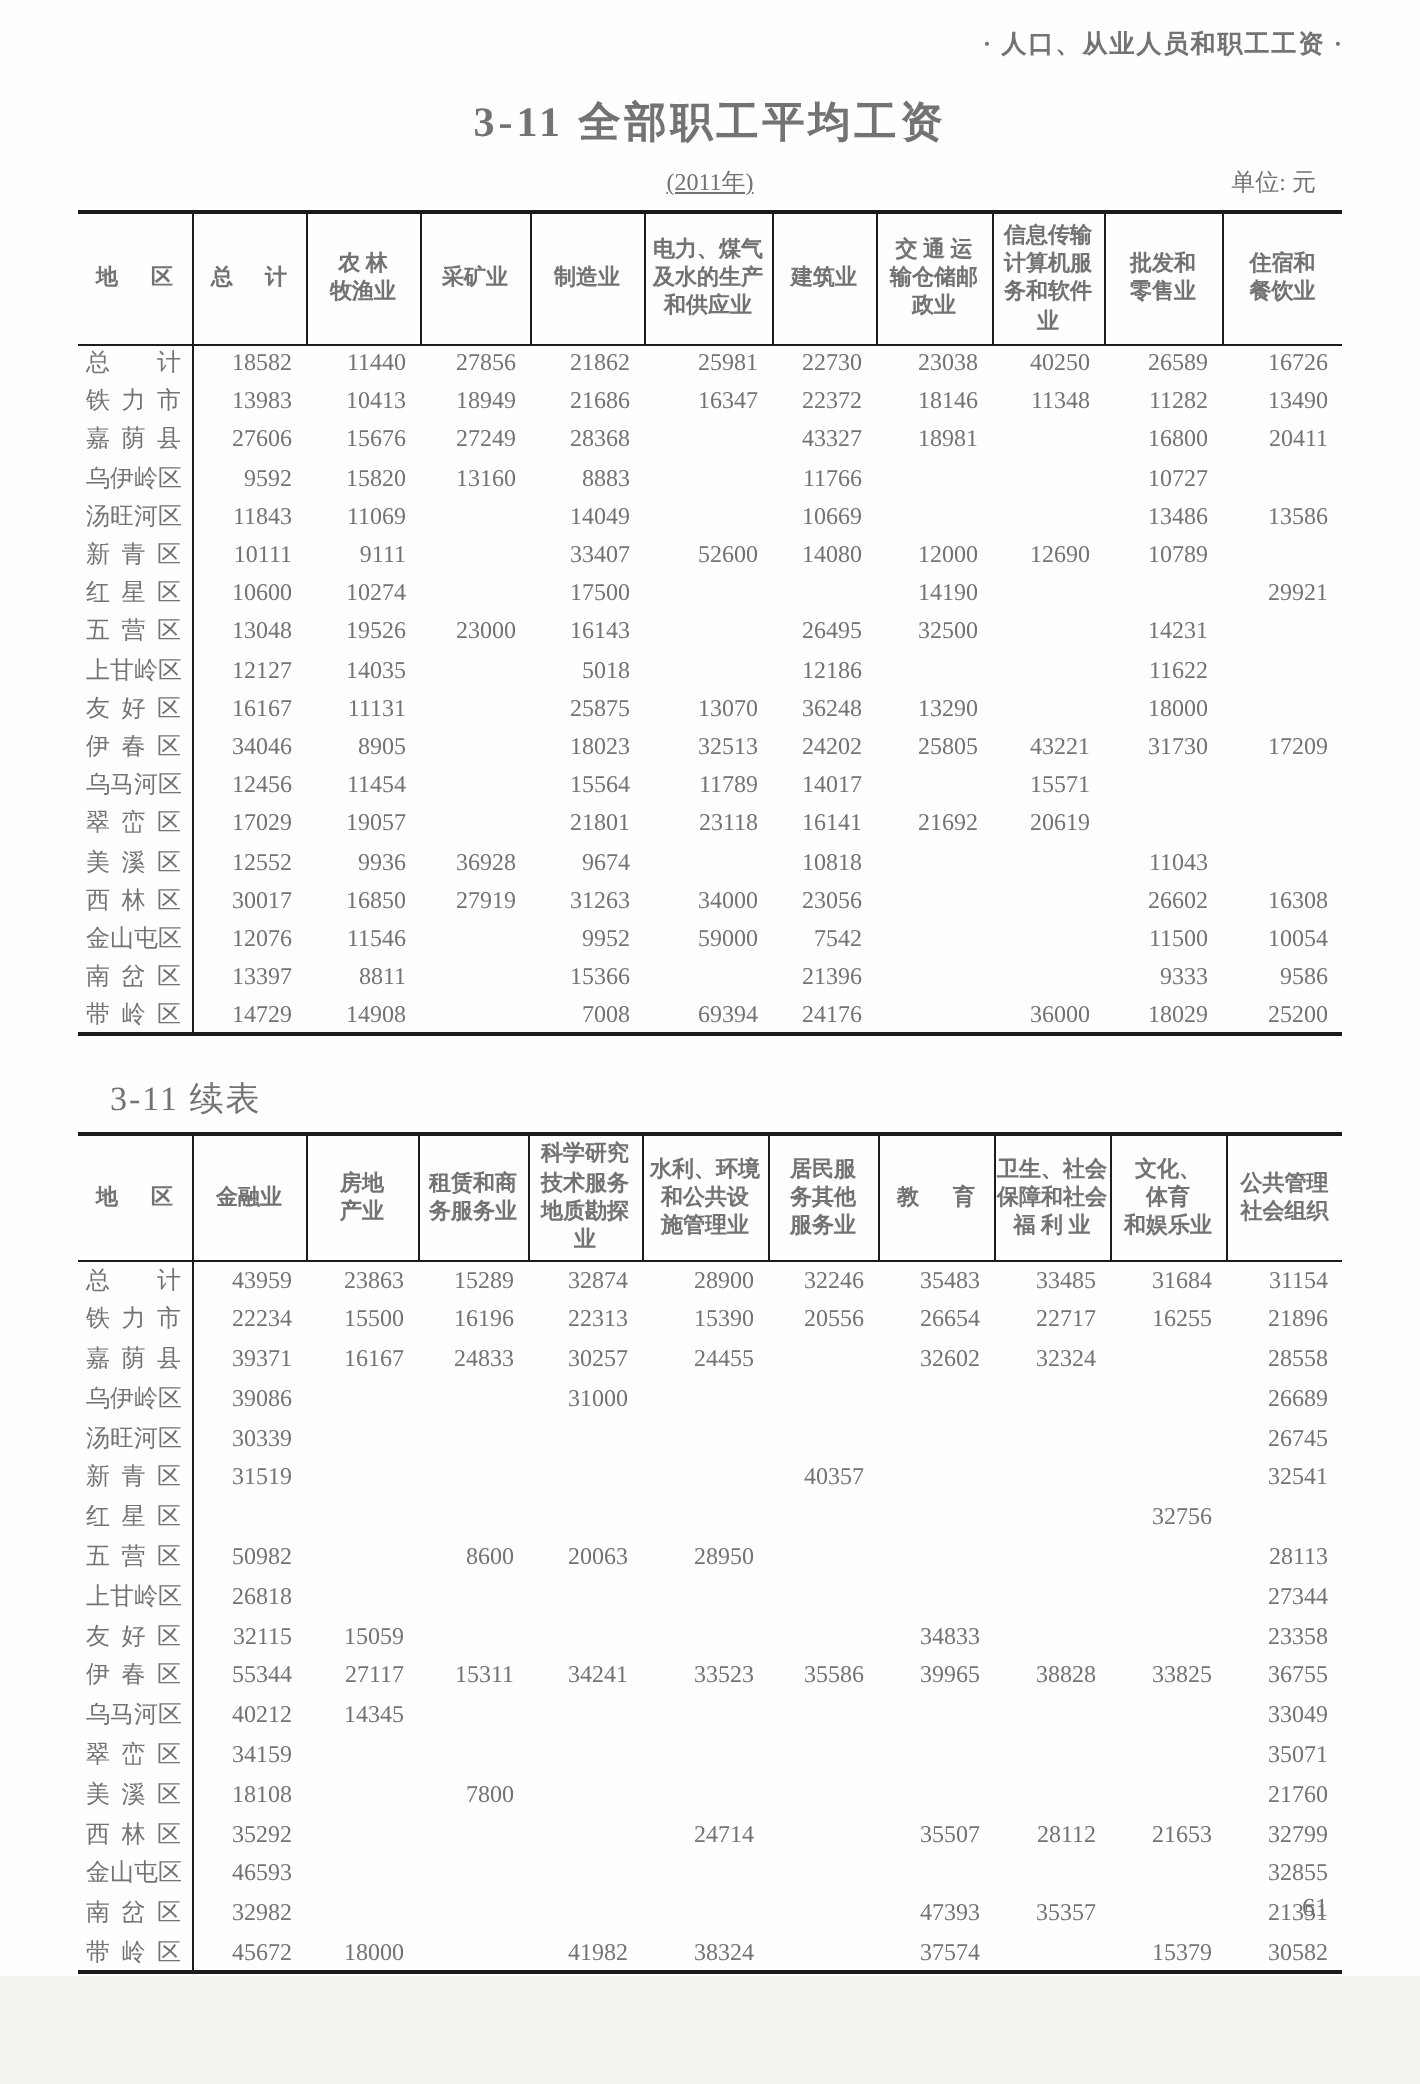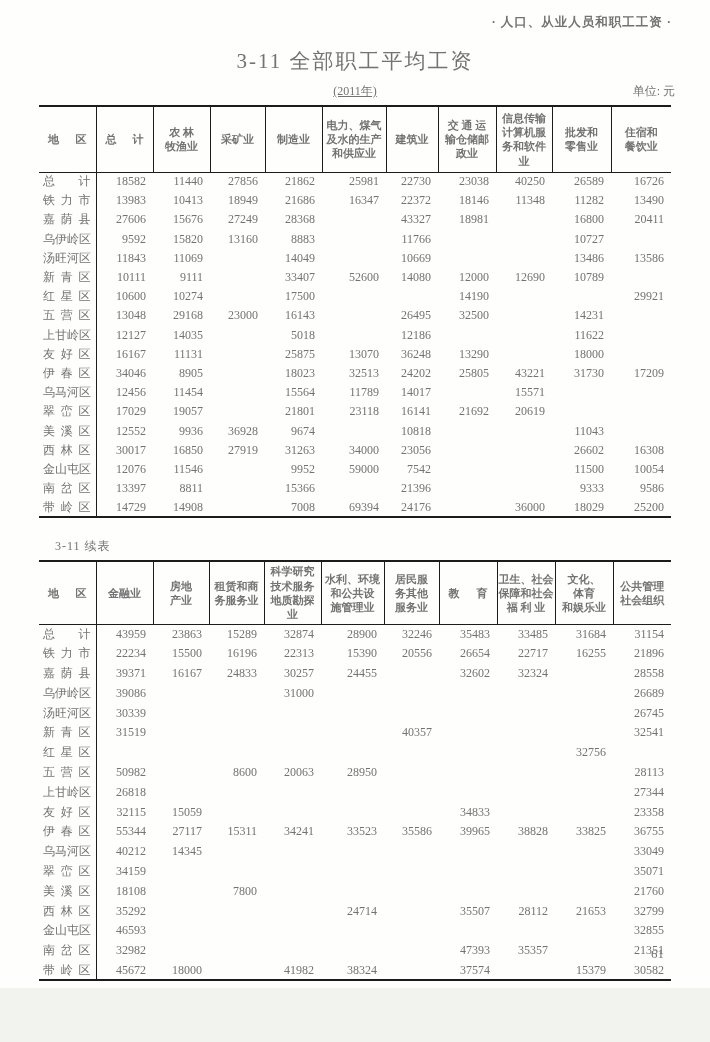--- a/index.html
+++ b/index.html
@@ -19,32 +19,32 @@
   .running-head {
     padding: 14px 38px 0 0;
     text-align: right;
     font-weight: bold;
     font-size: 12.5px;
     letter-spacing: 1px;
   }
   .title {
     margin: 16px 0 8px 0;
     text-align: center;
-    font-weight: normal;
+    font-weight: bold;
     font-size: 21px;
     letter-spacing: 2px;
   }
   .subtitle-row {
     position: relative;
     height: 20px;
     margin-bottom: 2px;
     font-size: 12px;
   }
   .year-note { position: absolute; left: 0; right: 0; text-align: center; text-decoration: underline; }
-  .unit-note { position: absolute; right: 35px; top: 0; }
+  .unit-note { position: absolute; right: 52px; top: 0; }
 
   table.wage {
     width: 632px;
     margin: 0 auto;
     border-collapse: collapse;
     table-layout: fixed;
     border-top: 2px solid #1c1c1c;
     border-bottom: 2px solid #1c1c1c;
   }
   table.wage thead th {
@@ -78,21 +78,21 @@
   table.t2 tbody td { height: 19.8px; }
   table.wage tbody td.region {
     text-align: justify;
     text-align-last: justify;
     padding: 0 5px 0 4px;
     border-right: 1px solid #1c1c1c;
     font-size: 12px;
   }
   .continued-label {
     margin: 20px 16px 5px 55px;
-    font-size: 12px;
+    font-size: 17px;
     letter-spacing: 1px;
   }
   .page-number {
     position: absolute;
     right: 46px;
     bottom: 26px;
     font-size: 13px;
   }
 </style>
 </head>
@@ -235,21 +235,21 @@
           <td></td>
           <td></td>
           <td>14190</td>
           <td></td>
           <td></td>
           <td>29921</td>
         </tr>
         <tr>
           <td class="region">五 营 区</td>
           <td>13048</td>
-          <td>29168</td>
+          <td>19526</td>
           <td>23000</td>
           <td>16143</td>
           <td></td>
           <td>26495</td>
           <td>32500</td>
           <td></td>
           <td>14231</td>
           <td></td>
         </tr>
         <tr>

